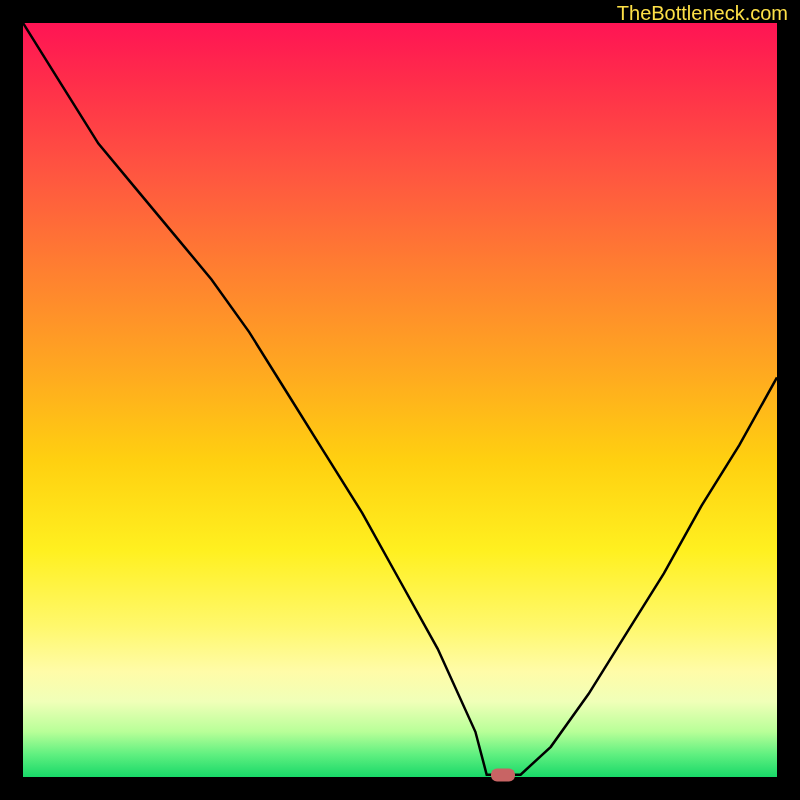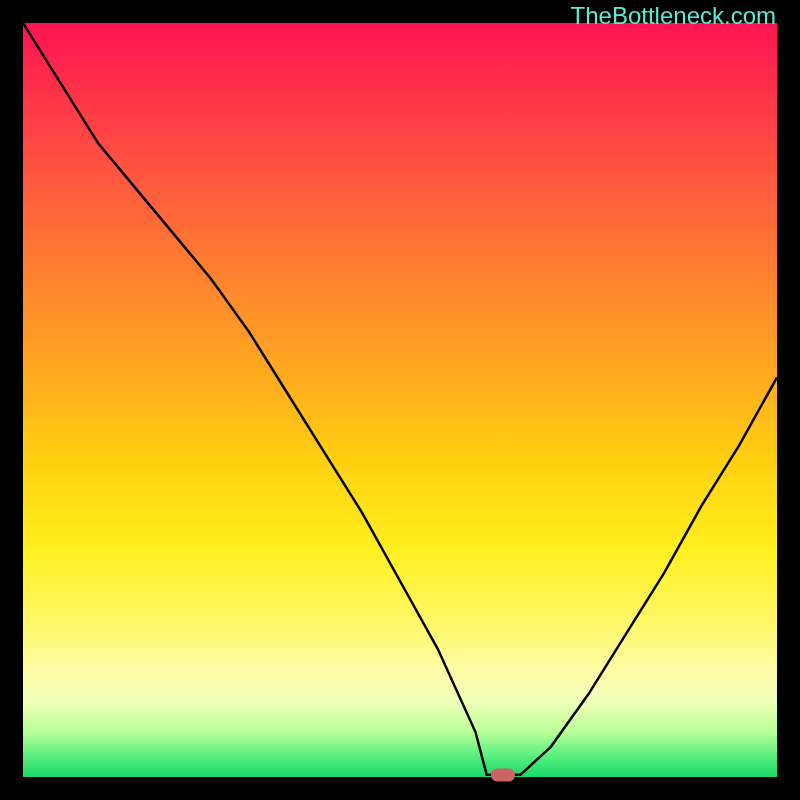--- a/index.html
+++ b/index.html
@@ -44,23 +44,23 @@
     position: absolute;
     width: 24px;
     height: 13px;
     background: #c86464;
     border-radius: 6px;
     transform: translate(-50%, -50%);
   }
   .watermark {
     position: absolute;
     top: 2px;
-    right: 24px;
-    color: #5eead4;
-    font-size: 24px;
+    right: 12px;
+    color: #fde047;
+    font-size: 20px;
     font-weight: 500;
     z-index: 10;
   }
 </style>
 </head>
 <body>
 
 <div class="watermark">TheBottleneck.com</div>
 
 <div class="chart-container">

